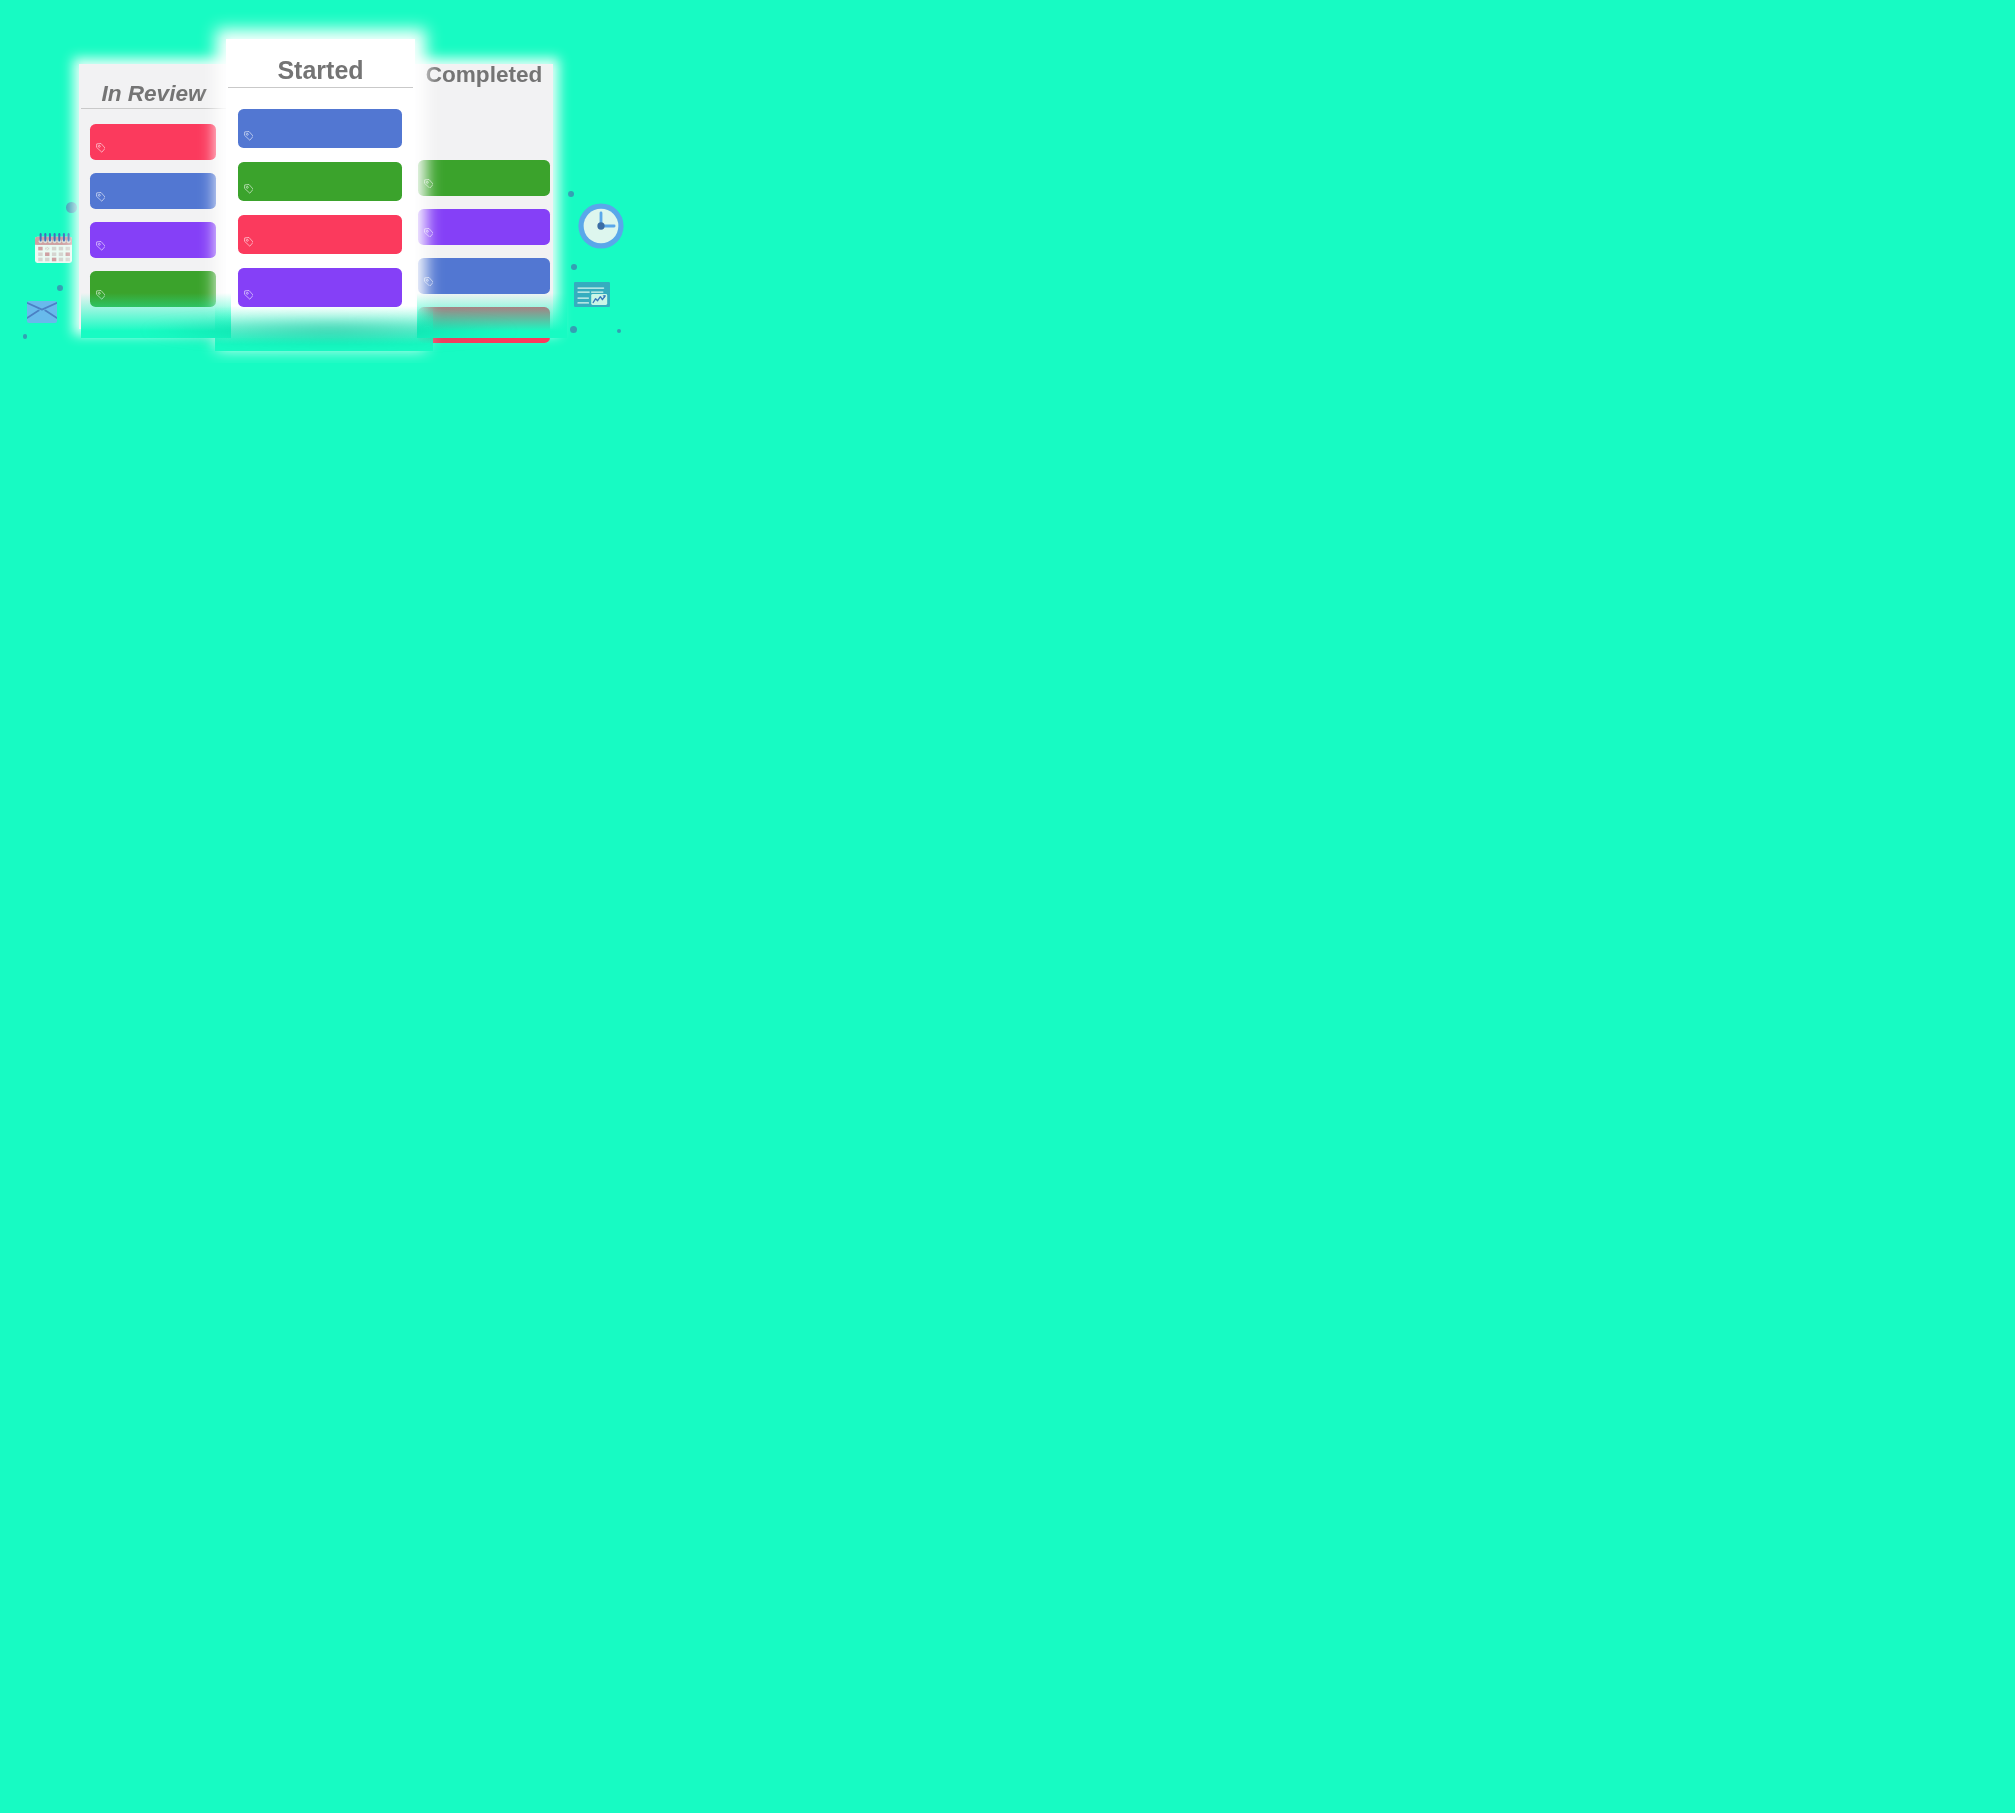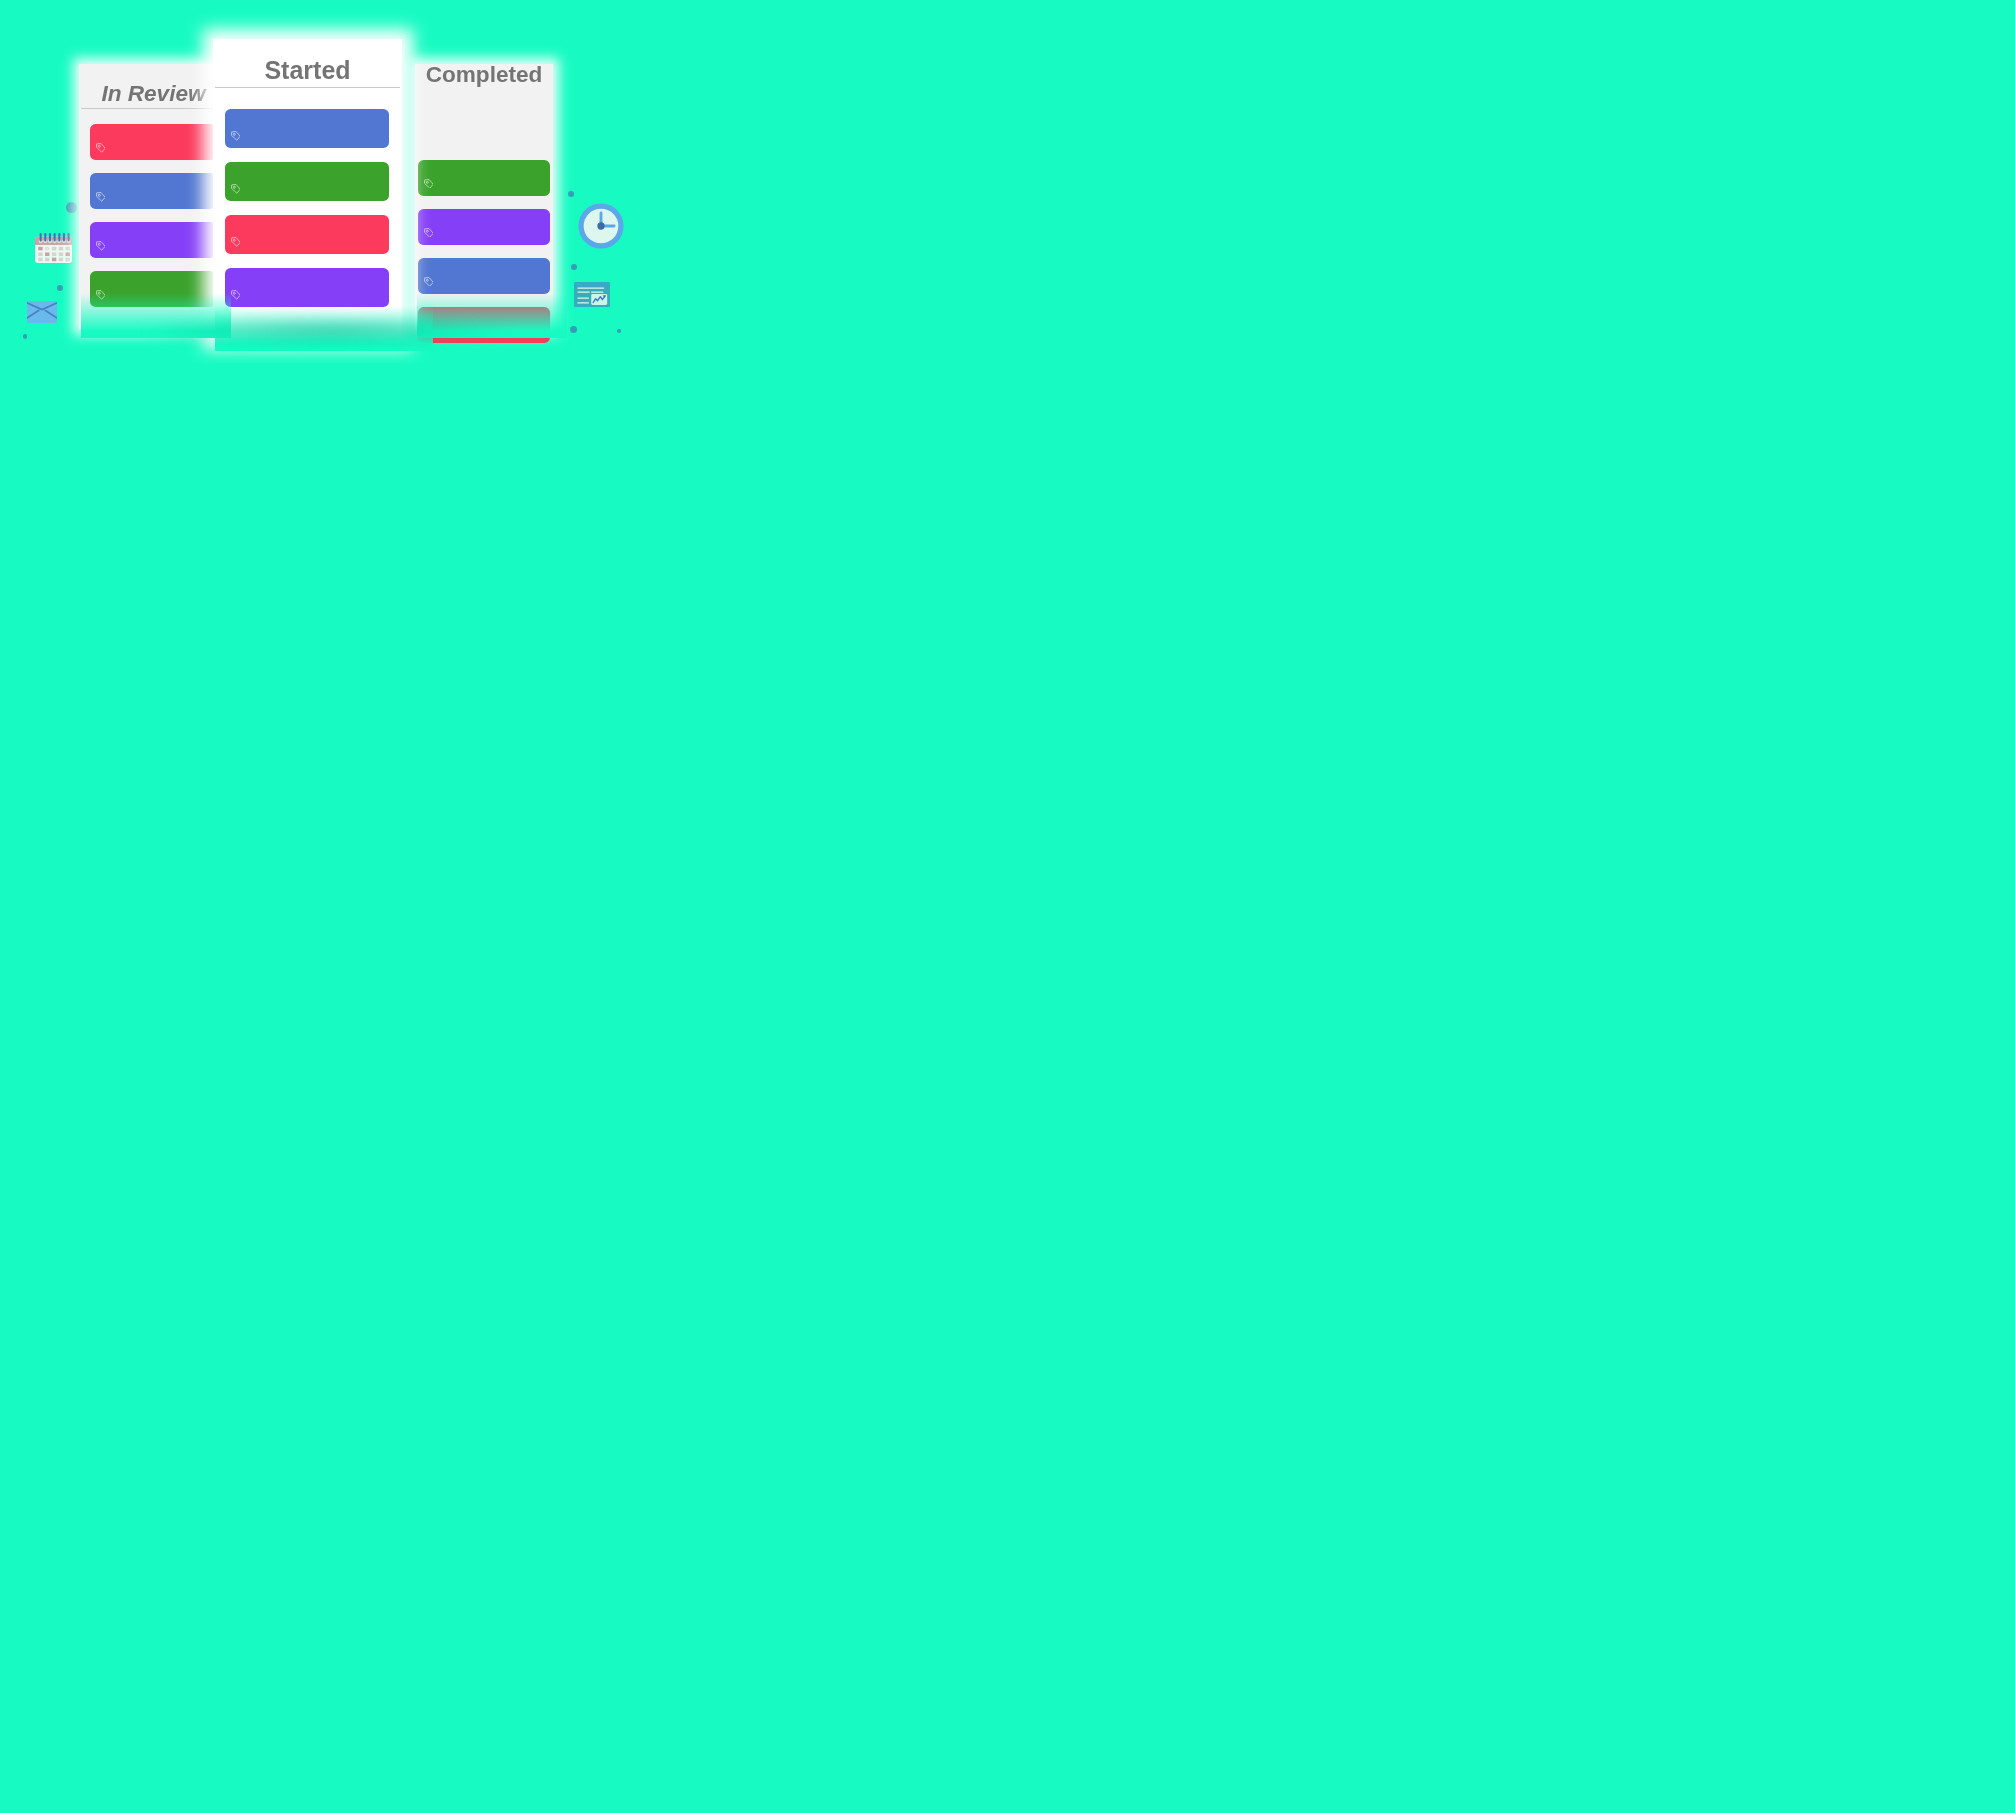--- a/index.html
+++ b/index.html
@@ -23,21 +23,21 @@
   .deco.clock{left:578px;top:203px;}
   .deco.report{left:574px;top:282px;}
 
   
   .panel{position:absolute;display:flex;flex-direction:column;}
   .panel.side{background:var(--panel-side,#f2f2f3);top:64px;height:265px;z-index:2;
               box-shadow:0 0 11.3px 5.6px rgba(255,255,255,.88);}
   .panel.center{background:var(--panel-started,#ffffff);top:39px;height:299px;z-index:3;
               box-shadow:0 0 15.3px 10.5px rgba(255,255,255,.97);}
   .panel.inreview{left:79px;width:149px;font-style:italic;}
-  .panel.started{left:213px;width:189px;text-align:center;}
+  .panel.started{left:226px;width:189px;text-align:center;}
   .panel.completed{left:415px;width:138px;gap:28px;}
 
   .col-header{display:flex;align-items:flex-end;justify-content:center;
               color:var(--header-text,#747474);font-weight:bold;line-height:1;}
   .panel.side .col-header{height:42px;font-size:22.6px;padding-bottom:2.4px;}
   .panel.center .col-header{height:44px;font-size:25px;padding-bottom:4px;}
   .divider{height:0.8px;background:var(--divider,#c9c9c9);margin:0 2.4px;}
 
   .cards{position:relative;display:flex;flex-direction:column;}
   .panel.inreview .cards{padding:15px 0 0 11px;gap:13px;}

